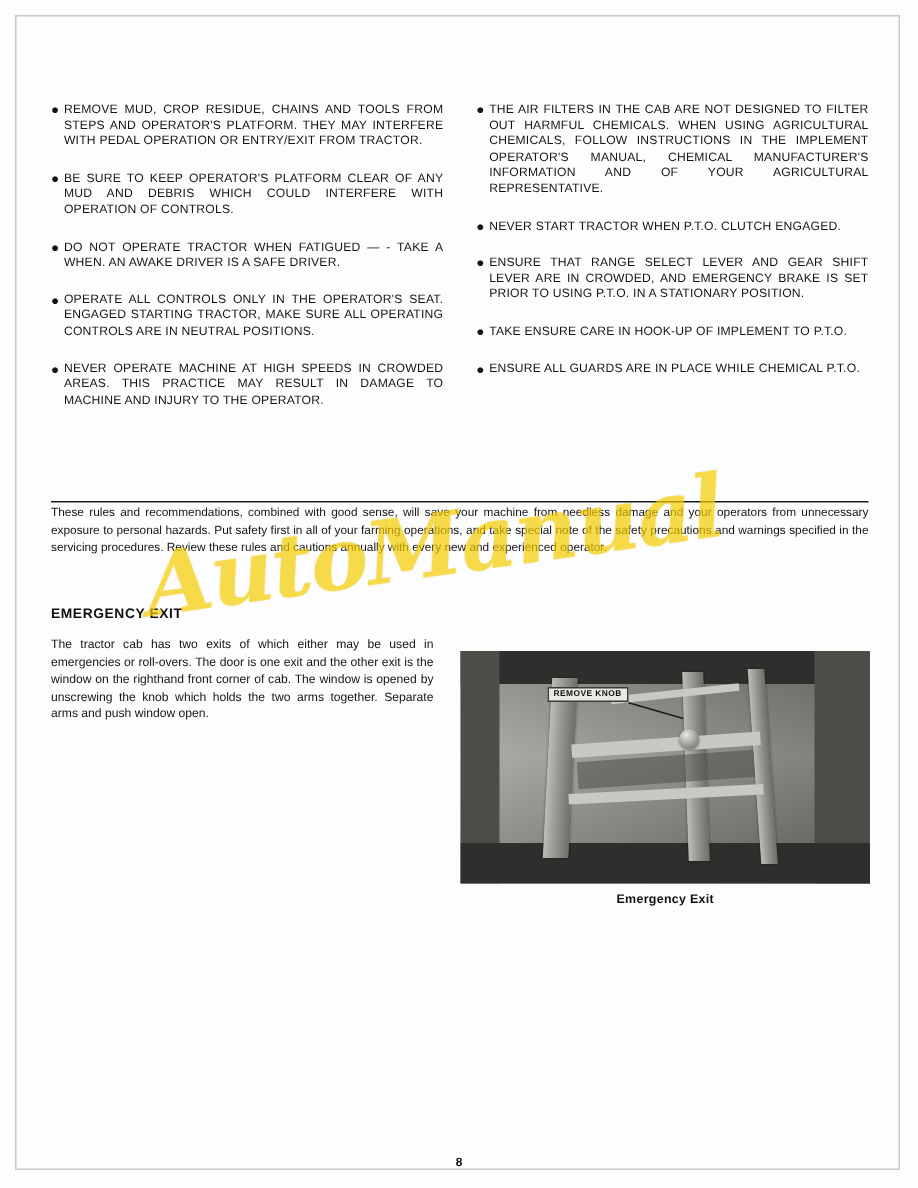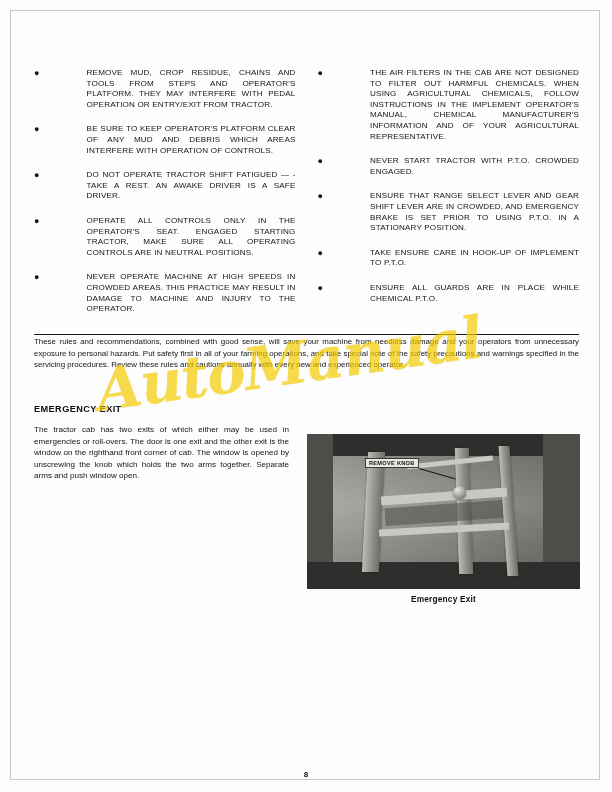--- a/index.html
+++ b/index.html
@@ -72,21 +72,20 @@
   .bullet-dot {
     flex: 0 0 auto;
     font-size: 9px;
     line-height: 10.6px;
     margin-right: 3px;
   }
   .bullet-text {
     flex: 1 1 auto;
     text-align: justify;
     text-justify: inter-word;
-    margin-left: 44px;
   }
 
   
   .rule {
     position: absolute;
     left: 34px;
     top: 334px;
     width: 545px;
     height: 1px;
     background: #1a1a1a;
@@ -223,44 +222,44 @@
 
   <div class="columns">
 
     <div class="col">
       <div class="bullet-item">
         <span class="bullet-dot">●</span>
         <span class="bullet-text">REMOVE MUD, CROP RESIDUE, CHAINS AND TOOLS FROM STEPS AND OPERATOR'S PLATFORM. THEY MAY INTERFERE WITH PEDAL OPERATION OR ENTRY/EXIT FROM TRACTOR.</span>
       </div>
       <div class="bullet-item">
         <span class="bullet-dot">●</span>
-        <span class="bullet-text">BE SURE TO KEEP OPERATOR'S PLATFORM CLEAR OF ANY MUD AND DEBRIS WHICH AREAS INTERFERE WITH OPERATION OF CONTROLS.</span>
-      </div>
-      <div class="bullet-item">
-        <span class="bullet-dot">●</span>
-        <span class="bullet-text">DO NOT OPERATE TRACTOR SHIFT FATIGUED — - TAKE A REST. AN AWAKE DRIVER IS A SAFE DRIVER.</span>
+        <span class="bullet-text">BE SURE TO KEEP OPERATOR'S PLATFORM CLEAR OF ANY MUD AND DEBRIS WHICH COULD INTERFERE WITH OPERATION OF CONTROLS.</span>
+      </div>
+      <div class="bullet-item">
+        <span class="bullet-dot">●</span>
+        <span class="bullet-text">DO NOT OPERATE TRACTOR WHEN FATIGUED — - TAKE A WHEN. AN AWAKE DRIVER IS A SAFE DRIVER.</span>
       </div>
       <div class="bullet-item">
         <span class="bullet-dot">●</span>
         <span class="bullet-text">OPERATE ALL CONTROLS ONLY IN THE OPERATOR'S SEAT. ENGAGED STARTING TRACTOR, MAKE SURE ALL OPERATING CONTROLS ARE IN NEUTRAL POSITIONS.</span>
       </div>
       <div class="bullet-item">
         <span class="bullet-dot">●</span>
         <span class="bullet-text">NEVER OPERATE MACHINE AT HIGH SPEEDS IN CROWDED AREAS. THIS PRACTICE MAY RESULT IN DAMAGE TO MACHINE AND INJURY TO THE OPERATOR.</span>
       </div>
     </div>
 
     <div class="col">
       <div class="bullet-item">
         <span class="bullet-dot">●</span>
         <span class="bullet-text">THE AIR FILTERS IN THE CAB ARE NOT DESIGNED TO FILTER OUT HARMFUL CHEMICALS. WHEN USING AGRICULTURAL CHEMICALS, FOLLOW INSTRUCTIONS IN THE IMPLEMENT OPERATOR'S MANUAL, CHEMICAL MANUFACTURER'S INFORMATION AND OF YOUR AGRICULTURAL REPRESENTATIVE.</span>
       </div>
       <div class="bullet-item">
         <span class="bullet-dot">●</span>
-        <span class="bullet-text">NEVER START TRACTOR WITH P.T.O. CROWDED ENGAGED.</span>
+        <span class="bullet-text">NEVER START TRACTOR WHEN P.T.O. CLUTCH ENGAGED.</span>
       </div>
       <div class="bullet-item">
         <span class="bullet-dot">●</span>
         <span class="bullet-text">ENSURE THAT RANGE SELECT LEVER AND GEAR SHIFT LEVER ARE IN CROWDED, AND EMERGENCY BRAKE IS SET PRIOR TO USING P.T.O. IN A STATIONARY POSITION.</span>
       </div>
       <div class="bullet-item">
         <span class="bullet-dot">●</span>
         <span class="bullet-text">TAKE ENSURE CARE IN HOOK-UP OF IMPLEMENT TO P.T.O.</span>
       </div>
       <div class="bullet-item">

